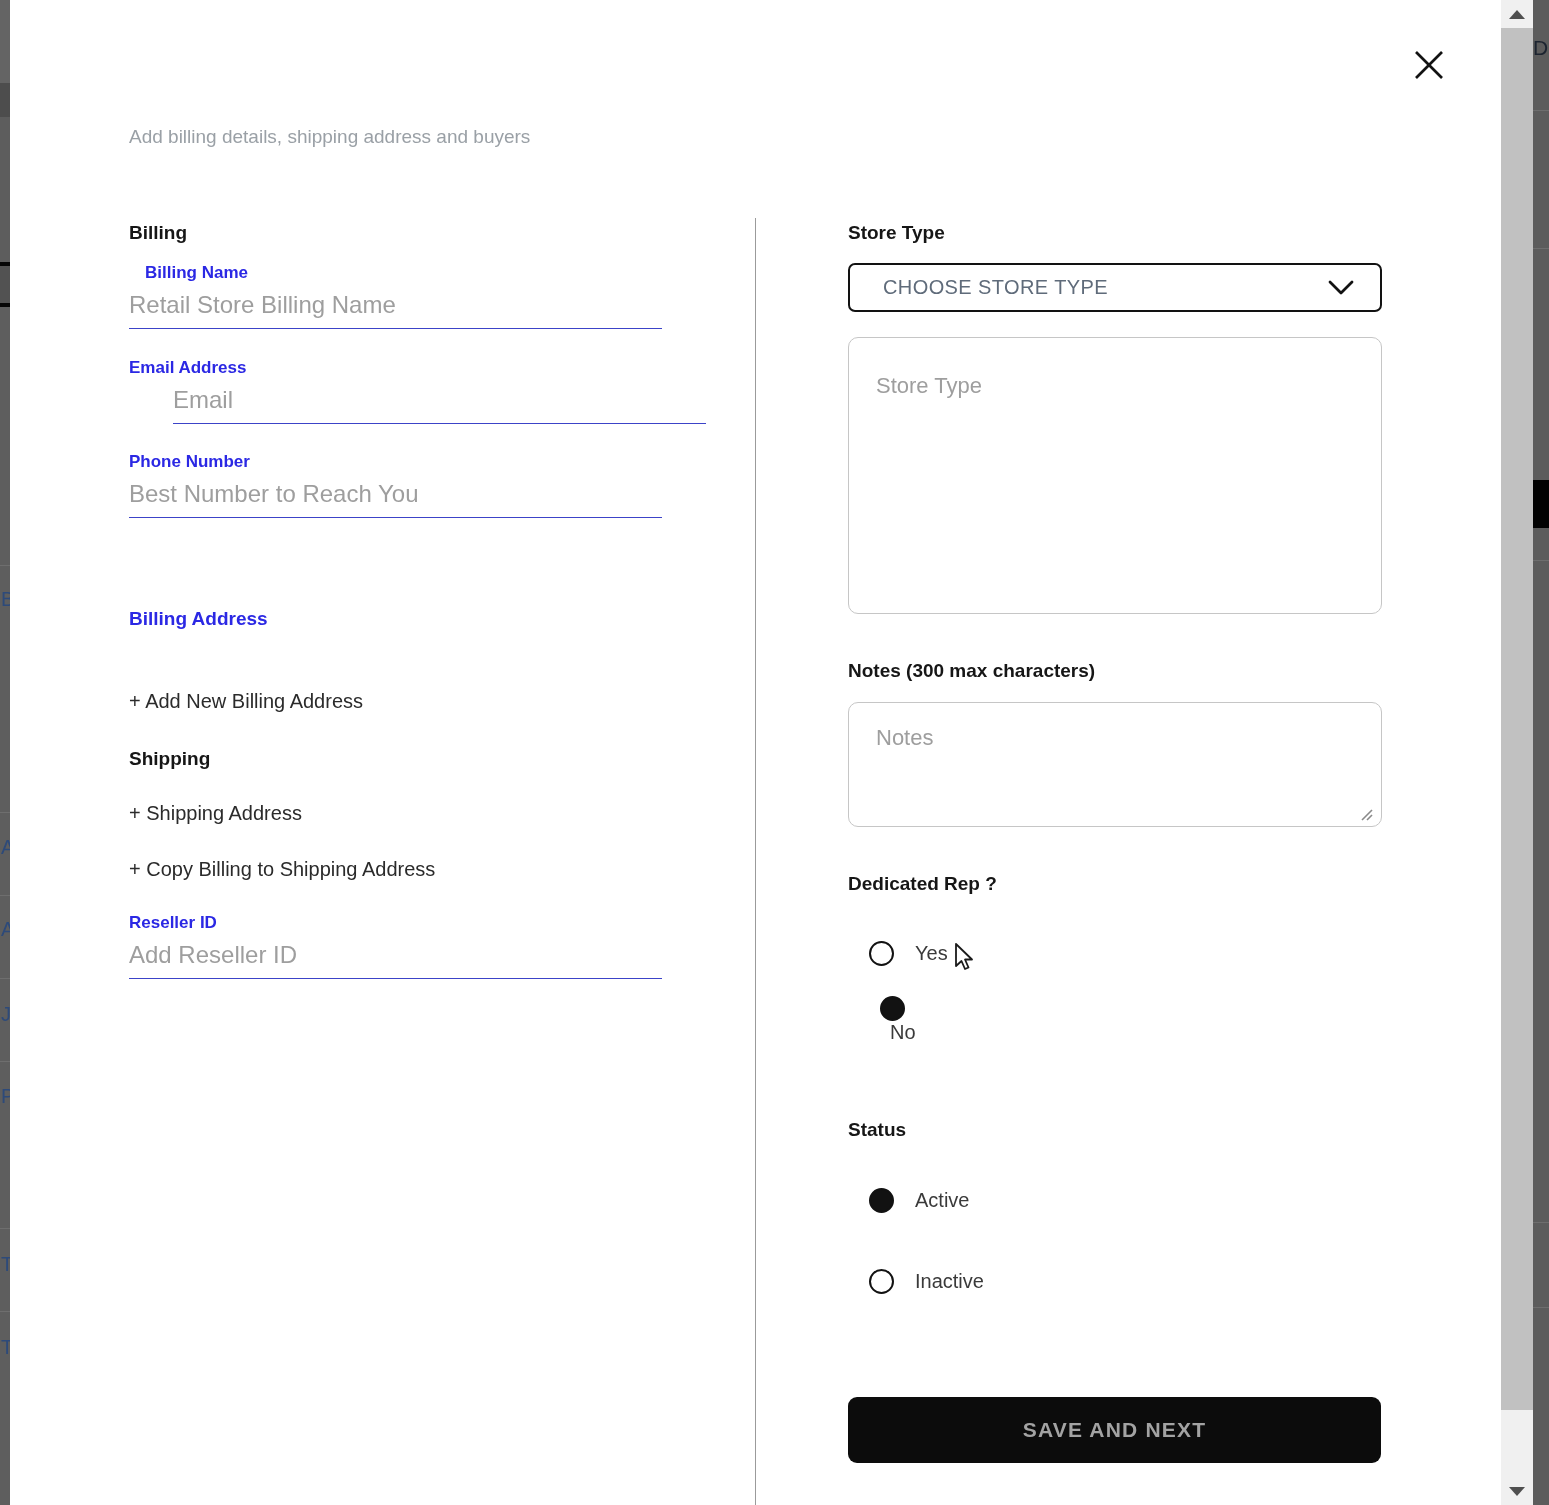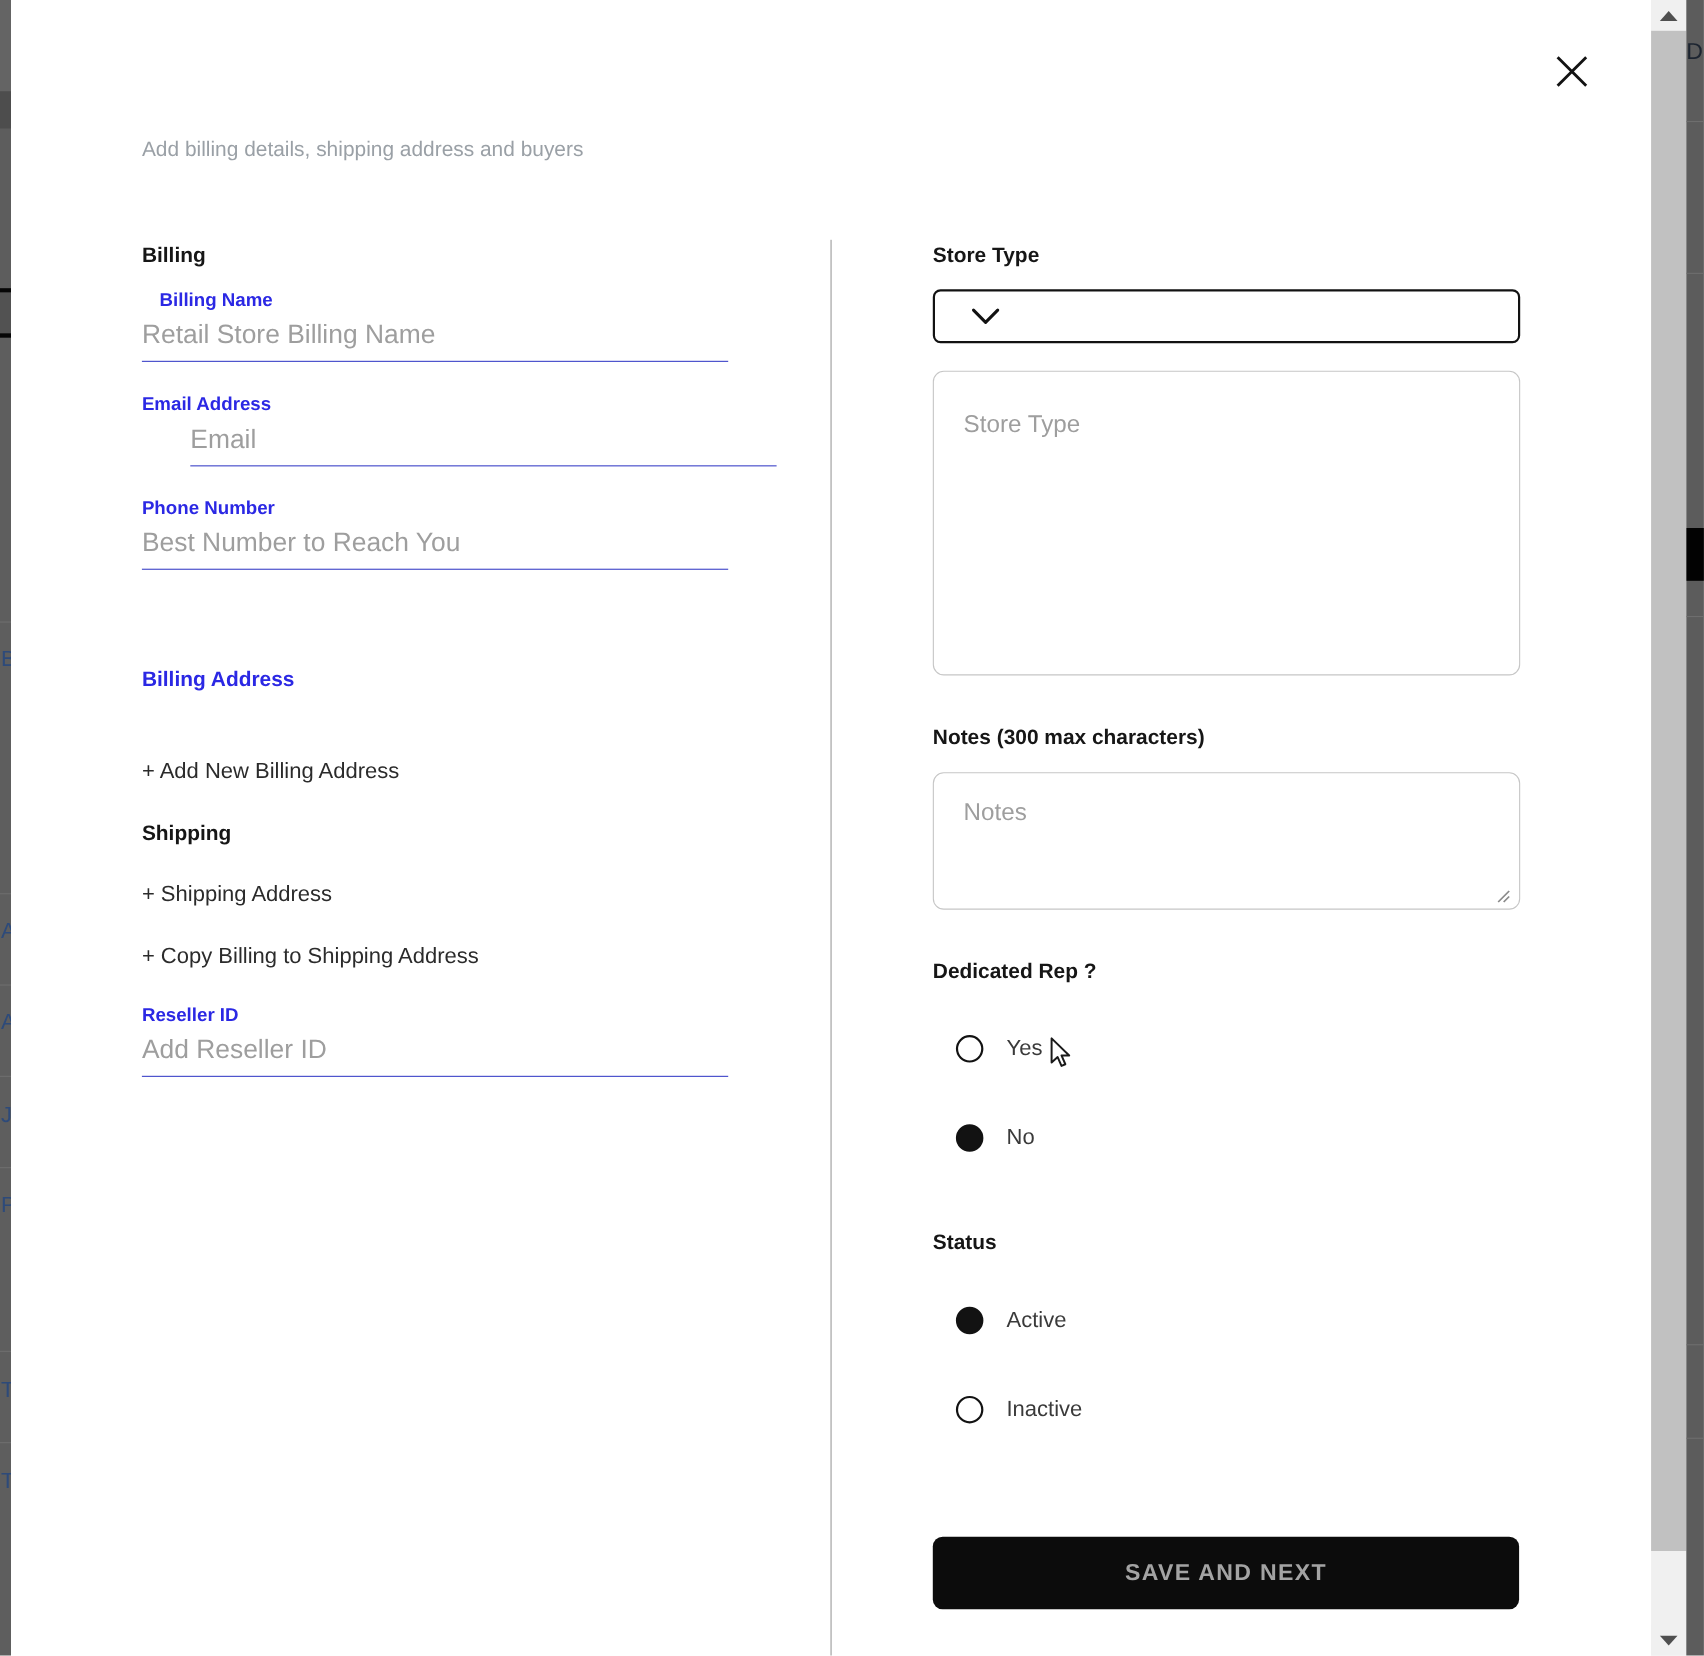--- a/index.html
+++ b/index.html
@@ -136,41 +136,42 @@
     <div class="link-item" style="left:0;top:858px;">+ Copy Billing to Shipping Address</div>
 
     <div class="field-label" style="left:0;top:913px;">Reseller ID</div>
     <input class="u-input" style="left: 0px; top: 941px;" type="text" placeholder="Add Reseller ID">
   </div>
 
   <div class="abs col-right">
     <div class="section-h" style="left:0;top:222px;">Store Type</div>
 
     <div class="dropdown">
+      <span class="dropdown-text">CHOOSE STORE TYPE</span>
       <svg width="26" height="15" viewBox="0 0 26 15">
         <polyline points="2,2 13,13 24,2" fill="none" stroke="#121212" stroke-width="2.8" stroke-linecap="round" stroke-linejoin="round"></polyline>
       </svg>
     </div>
 
     <textarea class="box-area store-area" placeholder="Store Type" style=""></textarea>
 
     <div class="section-h" style="left:0;top:660px;">Notes (300 max characters)</div>
     <textarea class="box-area notes-area" placeholder="Notes" style=""></textarea>
     <svg class="resize-glyph" width="16" height="16" viewBox="0 0 16 16">
       <line x1="4" y1="14" x2="14" y2="4" stroke="#8a8a8a" stroke-width="1.6"></line>
       <line x1="9" y1="14" x2="14" y2="9" stroke="#8a8a8a" stroke-width="1.6"></line>
     </svg>
 
     <div class="section-h" style="left:0;top:873px;">Dedicated Rep ?</div>
 
     <div class="radio-row" style="left:21px;top:941px;">
       <span class="radio"></span>
       <span class="radio-label">Yes</span>
     </div>
-    <div class="radio-row" style="left:21px;top:1022px;">
+    <div class="radio-row" style="left:21px;top:996px;flex-direction:column;">
       <span class="radio sel"></span>
       <span class="radio-label">No</span>
     </div>
 
     <div class="section-h" style="left:0;top:1119px;">Status</div>
 
     <div class="radio-row" style="left:21px;top:1188px;">
       <span class="radio sel"></span>
       <span class="radio-label">Active</span>
     </div>

